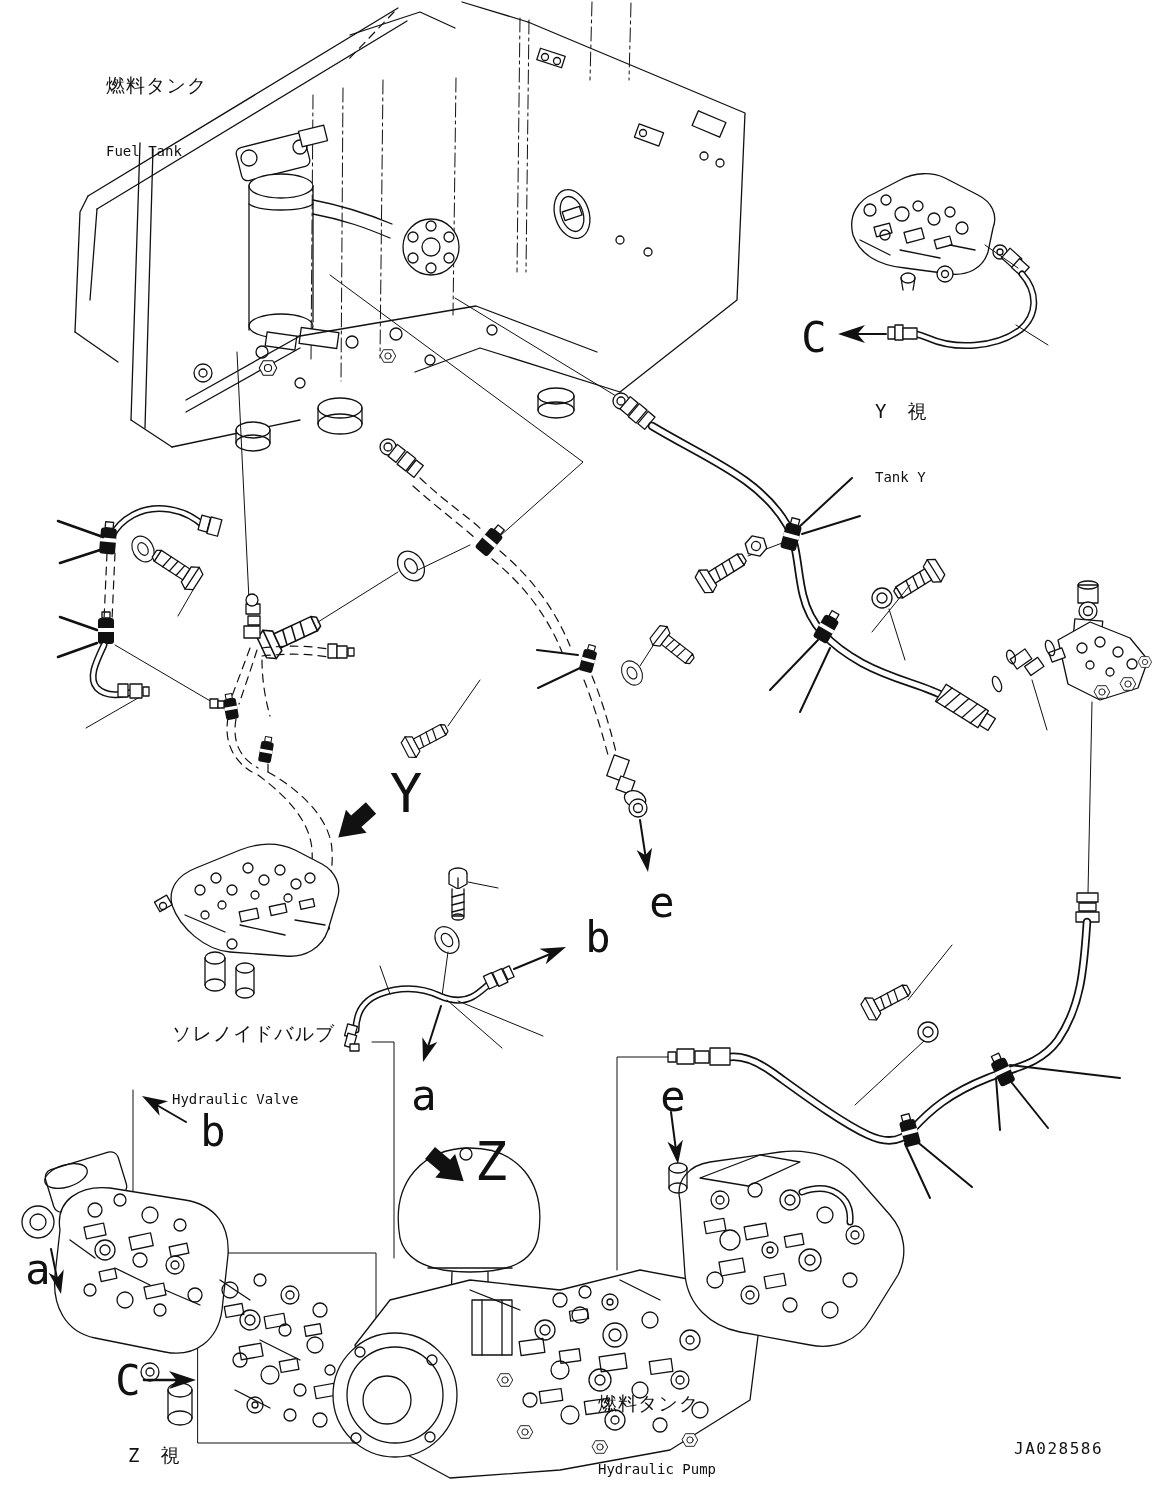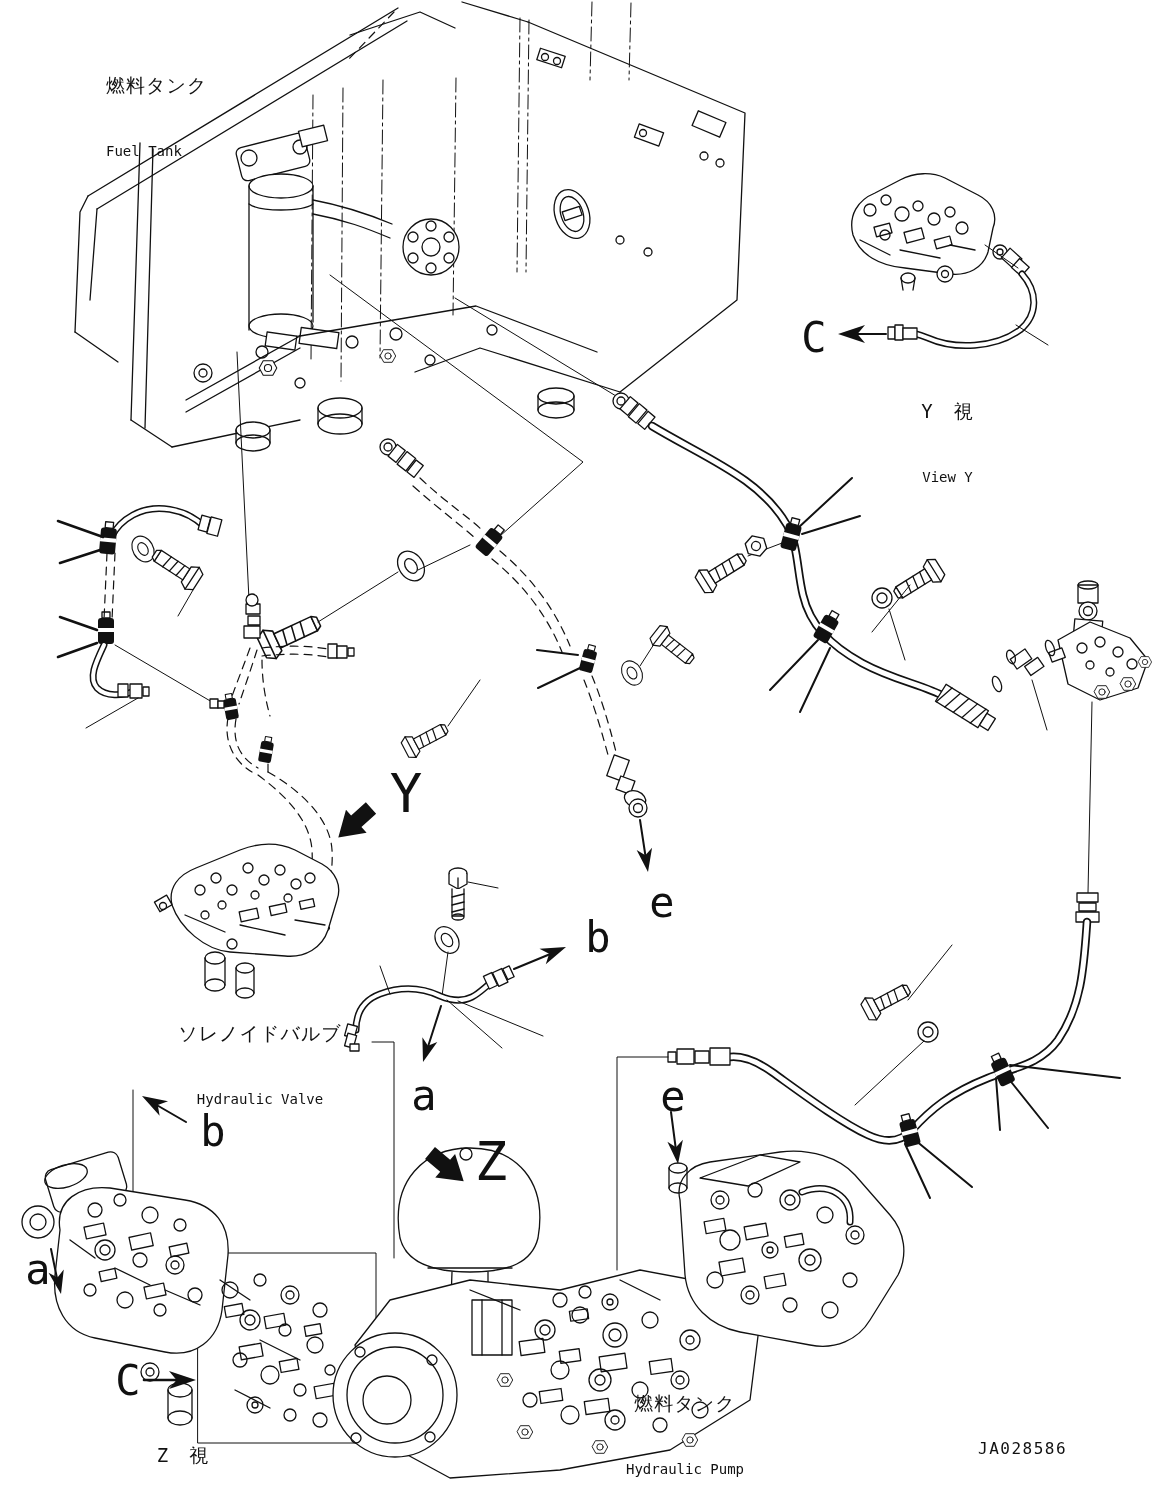--- a/index.html
+++ b/index.html
@@ -16,21 +16,21 @@
   .d .thick{stroke-width:2.6}
   .d .hose-o{stroke-width:8.5}
   .d .hose-i{stroke:#fff;stroke-width:5}
   .d .hose-o2{stroke-width:7}
   .d .hose-i2{stroke:#fff;stroke-width:4}
   .d .dsh{stroke-dasharray:8 6;stroke-width:1.2}
   .d .dshdot{stroke-dasharray:14 4 3 4;stroke-width:1}
   .lbl{position:absolute;line-height:1.35;white-space:pre}
   .lbl .jp{font-size:19px;letter-spacing:1px}
   .lbl .en{font-size:14px}
-  .ctr{text-align:center}
+  .ctr{}
   .callout-letter{position:absolute;transform:translate(-50%,-50%);font-size:42px;color:#111}
   .view-letter{position:absolute;transform:translate(-50%,-50%);font-size:54px;color:#111}
   .num{font-size:16px;letter-spacing:1.5px}
 </style>
 </head>
 <body>
 
 <div id="stage">
 
 <svg class="d" width="1159" height="1491" viewBox="0 0 1159 1491">
@@ -626,40 +626,40 @@
 </g>
 </svg>
 
 <div class="lbl" style="left:106px;top:30px">
   <div class="jp">燃料タンク</div>
   <div class="en">Fuel Tank</div>
 </div>
 
 <div class="lbl ctr" style="left:875px;top:356px;width:145px">
   <div class="jp">Y　視</div>
-  <div class="en">View Y</div>
+  <div class="en">Tank Y</div>
 </div>
 
 
 <div class="lbl ctr" style="left:172px;top:978px;width:176px">
   <div class="jp">ソレノイドバルブ</div>
   <div class="en">Hydraulic Valve</div>
 </div>
 
 <div class="lbl ctr" style="left:598px;top:1348px;width:174px">
   <div class="jp">燃料タンク</div>
   <div class="en">Hydraulic Pump</div>
 </div>
 
 <div class="lbl ctr" style="left:128px;top:1400px;width:110px">
   <div class="jp">Z　視</div>
   
 </div>
 
-<div class="lbl num" style="left:978px;top:1438px">JA028586</div>
+<div class="lbl num" style="left:1014px;top:1438px">JA028586</div>
 
 <div class="callout-letter" style="left: 814px; top: 337px;">C</div>
     <div class="callout-letter" style="left: 662px; top: 902px;">e</div>
     <div class="callout-letter" style="left: 598px; top: 937px;">b</div>
     <div class="callout-letter" style="left: 424px; top: 1095px;">a</div>
     <div class="callout-letter" style="left: 673px; top: 1096px;">e</div>
     <div class="callout-letter" style="left: 213px; top: 1131px;">b</div>
     <div class="callout-letter" style="left: 38px; top: 1269px;">a</div>
     <div class="callout-letter" style="left: 128px; top: 1380px;">C</div>
     <div class="view-letter" style="left: 406px; top: 793px;">Y</div>

